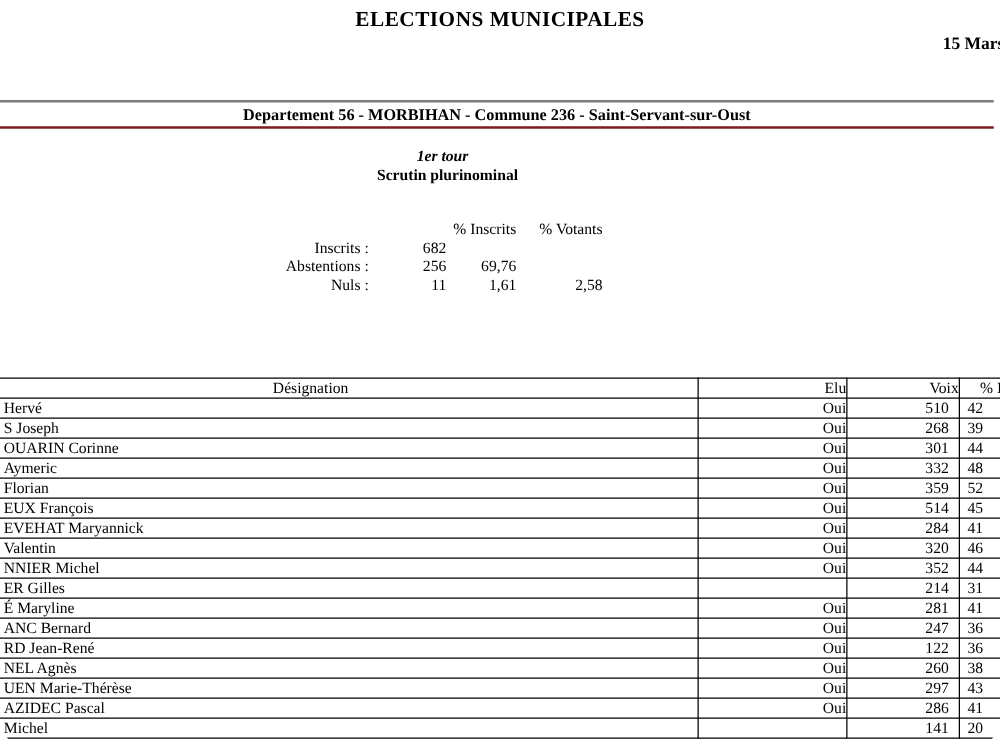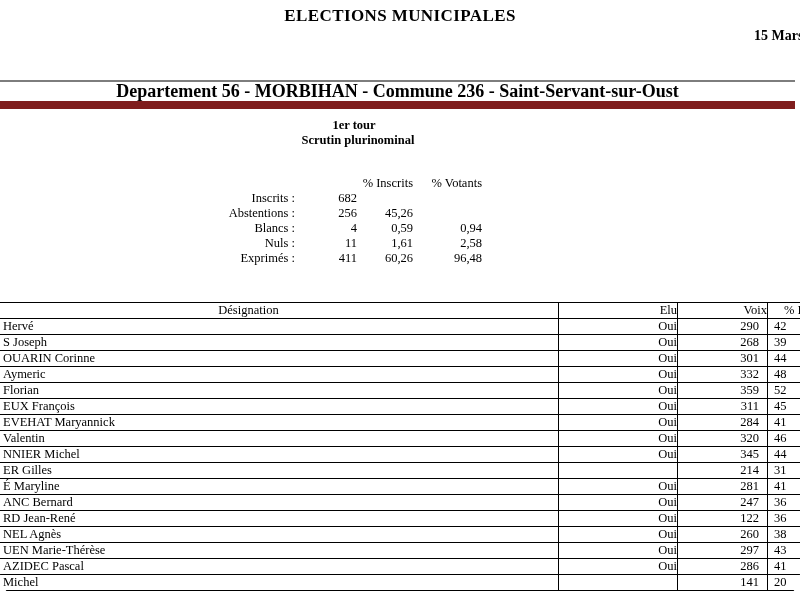--- a/index.html
+++ b/index.html
@@ -12,26 +12,26 @@
   .page-title {
     position:absolute; top:6px; left:0; width:800px;
     text-align:center; font-size:17px; font-weight:bold; letter-spacing:.4px;
   }
   .election-date {
     position:absolute; top:28px; left:0; width:800px;
     text-align:right; font-size:14px; font-weight:bold;margin-left:35px;
   }
   .dept-strip {
     position:absolute; top:80px; left:0; width:795px; height:19px;
-    border-top:2px solid #7d7d7d; border-bottom:8px solid #7f1d1d;
-    text-align:center; font-size:18px; font-weight:bold; line-height:19px;
+    border-top:2px solid #7d7d7d; border-bottom:2px solid #7f1d1d;
+    text-align:center; font-size:13px; font-weight:bold; line-height:19px;
   }
   .round-title {
     position:absolute; top:118px; left:0; width:708px;
-    text-align:center; font-size:12.5px; font-weight:bold;
+    text-align:center; font-size:12.5px; font-weight:bold;font-style:italic;
   }
   .ballot-type {
     position:absolute; top:133px; left:0; width:716px;
     text-align:center; font-size:12.5px; font-weight:bold;
   }
   table.stats {
     position:absolute; left:130px; top:176px;
     border-collapse:collapse; table-layout:fixed; font-size:12.5px;
   }
   table.stats td, table.stats th {
@@ -85,40 +85,28 @@
     <tbody>
         <tr>
           <td class="s-label">Inscrits :</td>
           <td class="s-count">682</td>
           <td class="s-pct1"></td>
           <td class="s-pct2"></td>
         </tr>
         <tr>
           <td class="s-label">Abstentions :</td>
           <td class="s-count">256</td>
-          <td class="s-pct1">45,26</td>
+          <td class="s-pct1">69,76</td>
           <td class="s-pct2"></td>
-        </tr>
-        <tr>
-          <td class="s-label">Blancs :</td>
-          <td class="s-count">4</td>
-          <td class="s-pct1">0,59</td>
-          <td class="s-pct2">0,94</td>
         </tr>
         <tr>
           <td class="s-label">Nuls :</td>
           <td class="s-count">11</td>
           <td class="s-pct1">1,61</td>
           <td class="s-pct2">2,58</td>
-        </tr>
-        <tr>
-          <td class="s-label">Exprimés :</td>
-          <td class="s-count">411</td>
-          <td class="s-pct1">60,26</td>
-          <td class="s-pct2">96,48</td>
         </tr>
       </tbody>
   </table>
 
   <table class="results">
     <colgroup>
       <col style="width:620px">
         <col style="width:119px">
         <col style="width:90px">
         <col style="width:103px">
@@ -128,21 +116,21 @@
         <th class="c-name">Désignation</th>
         <th class="c-elu">Elu</th>
         <th class="c-voix">Voix</th>
         <th class="c-pct">% I</th>
       </tr>
     </thead>
     <tbody>
         <tr>
           <td class="c-name">Hervé</td>
           <td class="c-elu">Oui</td>
-          <td class="c-voix">290</td>
+          <td class="c-voix">510</td>
           <td class="c-pct">42</td>
         </tr>
         <tr>
           <td class="c-name">S Joseph</td>
           <td class="c-elu">Oui</td>
           <td class="c-voix">268</td>
           <td class="c-pct">39</td>
         </tr>
         <tr>
           <td class="c-name">OUARIN Corinne</td>
@@ -158,39 +146,39 @@
         </tr>
         <tr>
           <td class="c-name">Florian</td>
           <td class="c-elu">Oui</td>
           <td class="c-voix">359</td>
           <td class="c-pct">52</td>
         </tr>
         <tr>
           <td class="c-name">EUX François</td>
           <td class="c-elu">Oui</td>
-          <td class="c-voix">311</td>
+          <td class="c-voix">514</td>
           <td class="c-pct">45</td>
         </tr>
         <tr>
           <td class="c-name">EVEHAT Maryannick</td>
           <td class="c-elu">Oui</td>
           <td class="c-voix">284</td>
           <td class="c-pct">41</td>
         </tr>
         <tr>
           <td class="c-name">Valentin</td>
           <td class="c-elu">Oui</td>
           <td class="c-voix">320</td>
           <td class="c-pct">46</td>
         </tr>
         <tr>
           <td class="c-name">NNIER Michel</td>
           <td class="c-elu">Oui</td>
-          <td class="c-voix">345</td>
+          <td class="c-voix">352</td>
           <td class="c-pct">44</td>
         </tr>
         <tr>
           <td class="c-name">ER Gilles</td>
           <td class="c-elu"></td>
           <td class="c-voix">214</td>
           <td class="c-pct">31</td>
         </tr>
         <tr>
           <td class="c-name">É Maryline</td>

